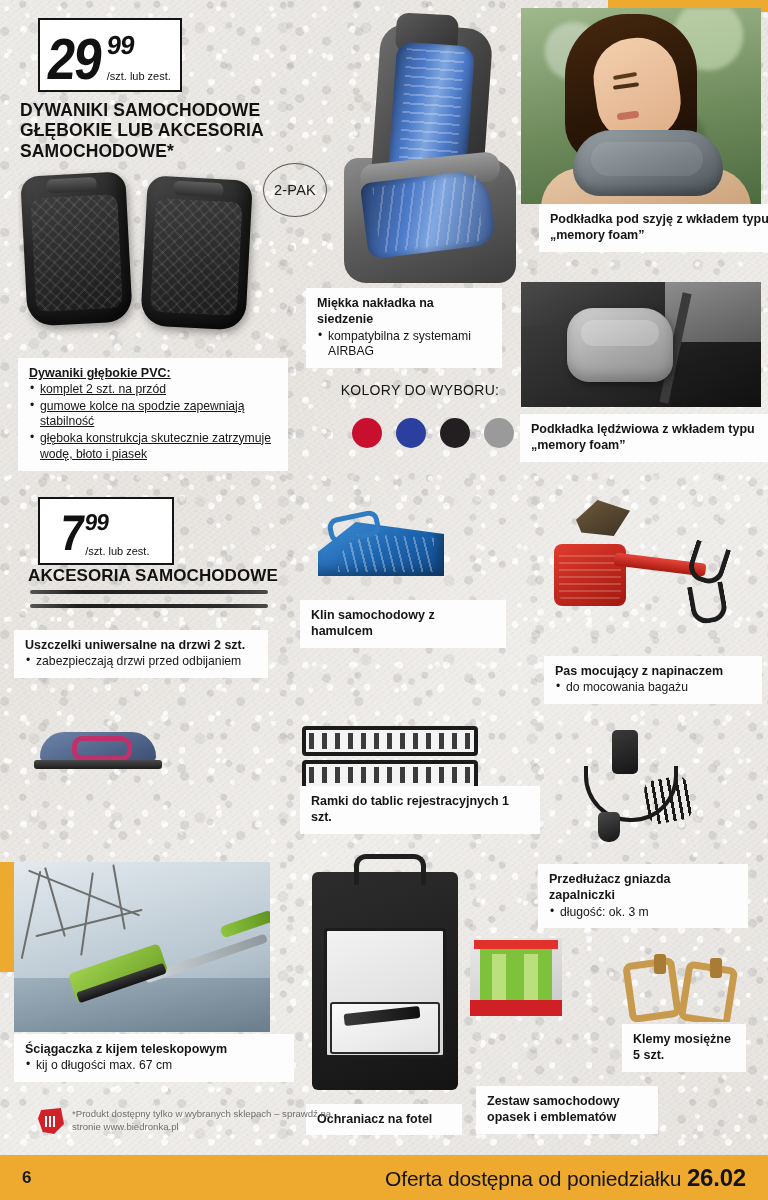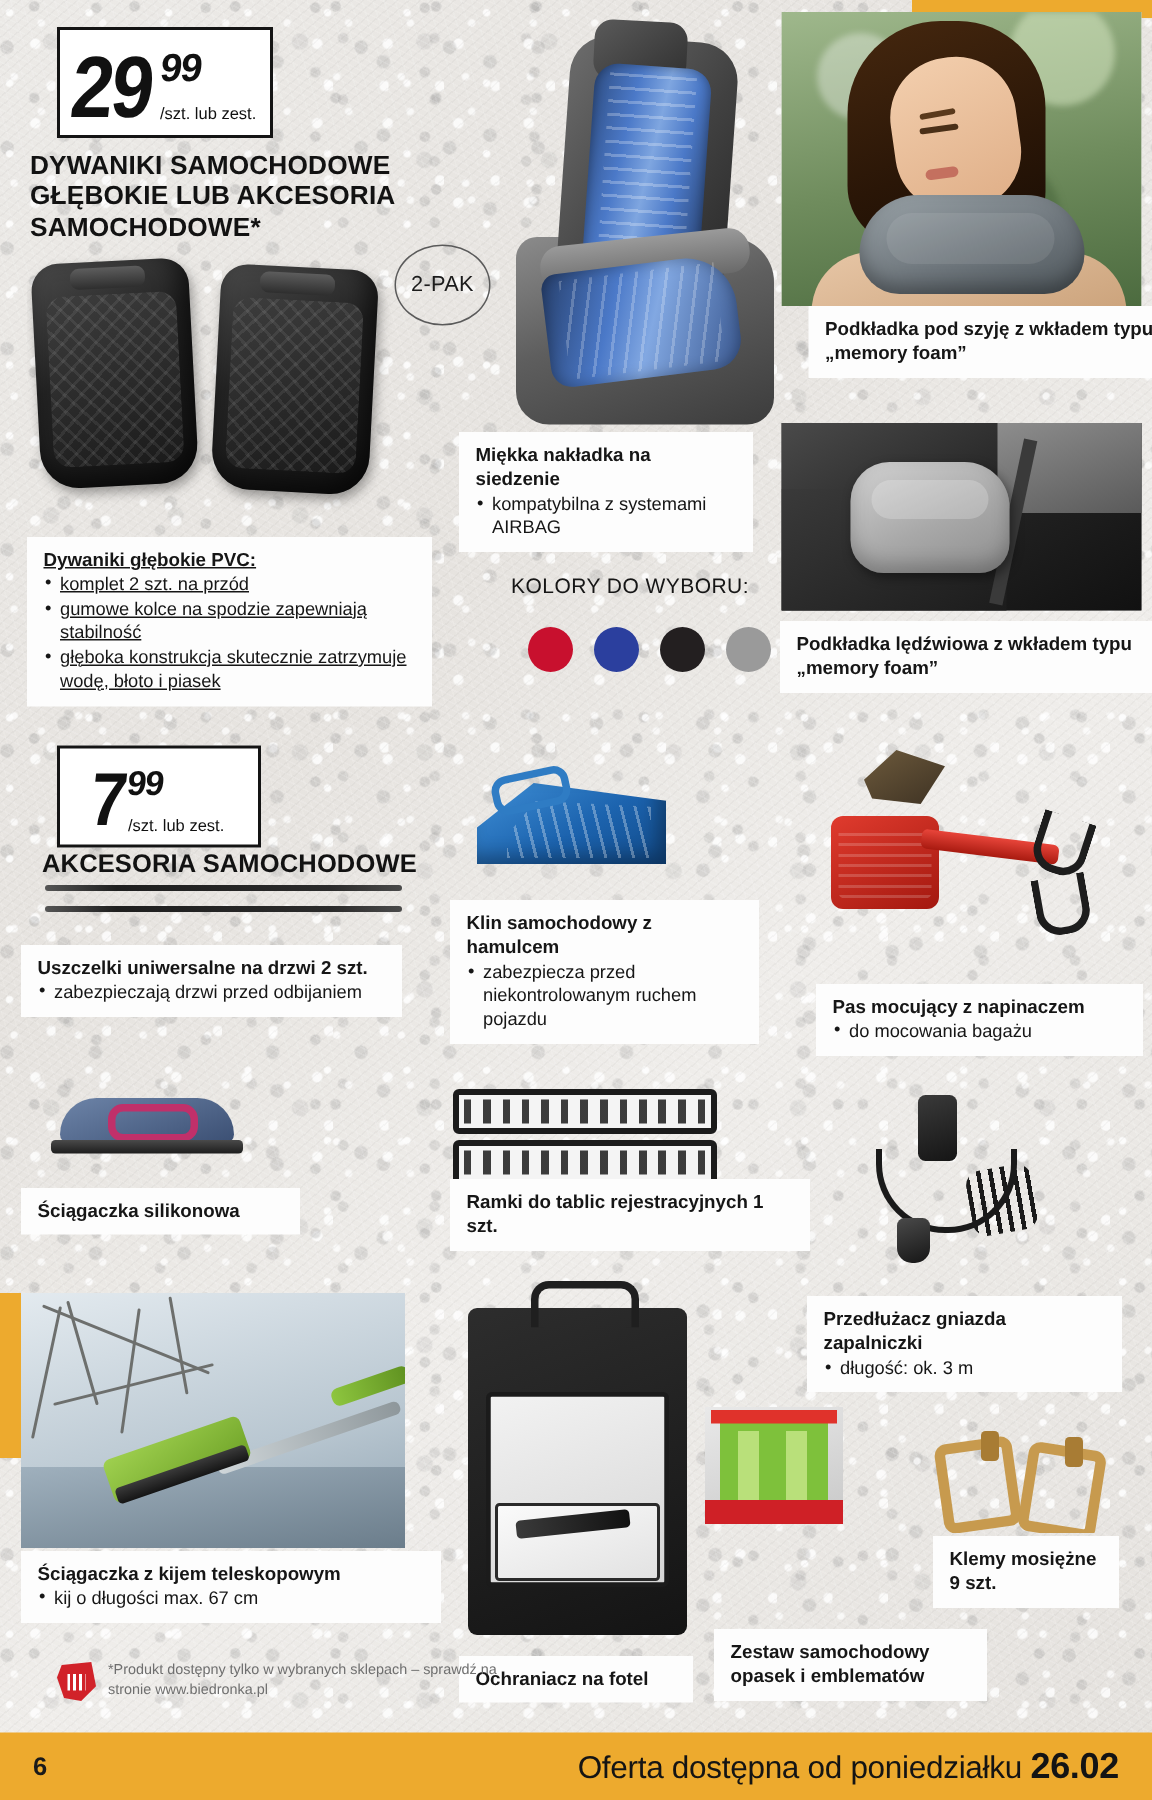--- a/index.html
+++ b/index.html
@@ -549,46 +549,40 @@
       </ul>
   </div>
 
   <div class="photo" id="photo-chock">
     <div class="chock-body"></div>
       <div class="chock-ridges"></div>
       <div class="chock-handle"></div>
   </div>
   <div class="card" style="left:300px;top:600px;width:206px;">
     <span class="t">Klin samochodowy z hamulcem</span>
-    <ul>
-        <li>zabezpiecza przed niekontrolowanym ruchem pojazdu</li>
-      </ul>
   </div>
 
   <div class="photo" id="photo-strap">
     <div class="strap-ratchet"></div>
     <div class="strap-reel"></div>
     <div class="strap-tail"></div>
     <div class="hook" id="hook-1"></div>
     <div class="hook" id="hook-2"></div>
   </div>
   <div class="card" style="left:544px;top:656px;width:218px;">
     <span class="t">Pas mocujący z napinaczem</span>
     <ul>
         <li>do mocowania bagażu</li>
       </ul>
   </div>
 
   <div class="photo" id="photo-squeegee">
     <div class="sq-body"></div>
       <div class="sq-handle"></div>
       <div class="sq-blade"></div>
-  </div>
-  <div class="card" style="left:14px;top:792px;width:186px;">
-    <span class="t">Ściągaczka silikonowa</span>
   </div>
 
   <div class="photo" id="photo-frames">
     <div class="frame" id="frame-1"></div>
     <div class="frame" id="frame-2"></div>
   </div>
   <div class="card" style="left:300px;top:786px;width:240px;">
     <span class="t">Ramki do tablic rejestracyjnych 1 szt.</span>
   </div>
 
@@ -648,21 +642,21 @@
     <span class="t">Zestaw samochodowy opasek i emblematów</span>
   </div>
 
   <div class="photo" id="photo-clamps">
     <div class="clamp" id="clamp-1"></div>
       <div class="clamp-bolt" id="bolt-1"></div>
     <div class="clamp" id="clamp-2"></div>
       <div class="clamp-bolt" id="bolt-2"></div>
   </div>
   <div class="card" style="left:622px;top:1024px;width:124px;">
-    <span class="t">Klemy mosiężne 9 szt.</span>
+    <span class="t">Klemy mosiężne 5 szt.</span>
   </div>
 
   <div id="footnote">
     <span id="footnote-icon"></span>
     <span id="footnote-text">*Produkt dostępny tylko w wybranych sklepach – sprawdź na stronie www.biedronka.pl</span>
   </div>
 
   <div id="bottom-bar">
     <span id="page-num">6</span>
     <span id="bottom-slogan">

